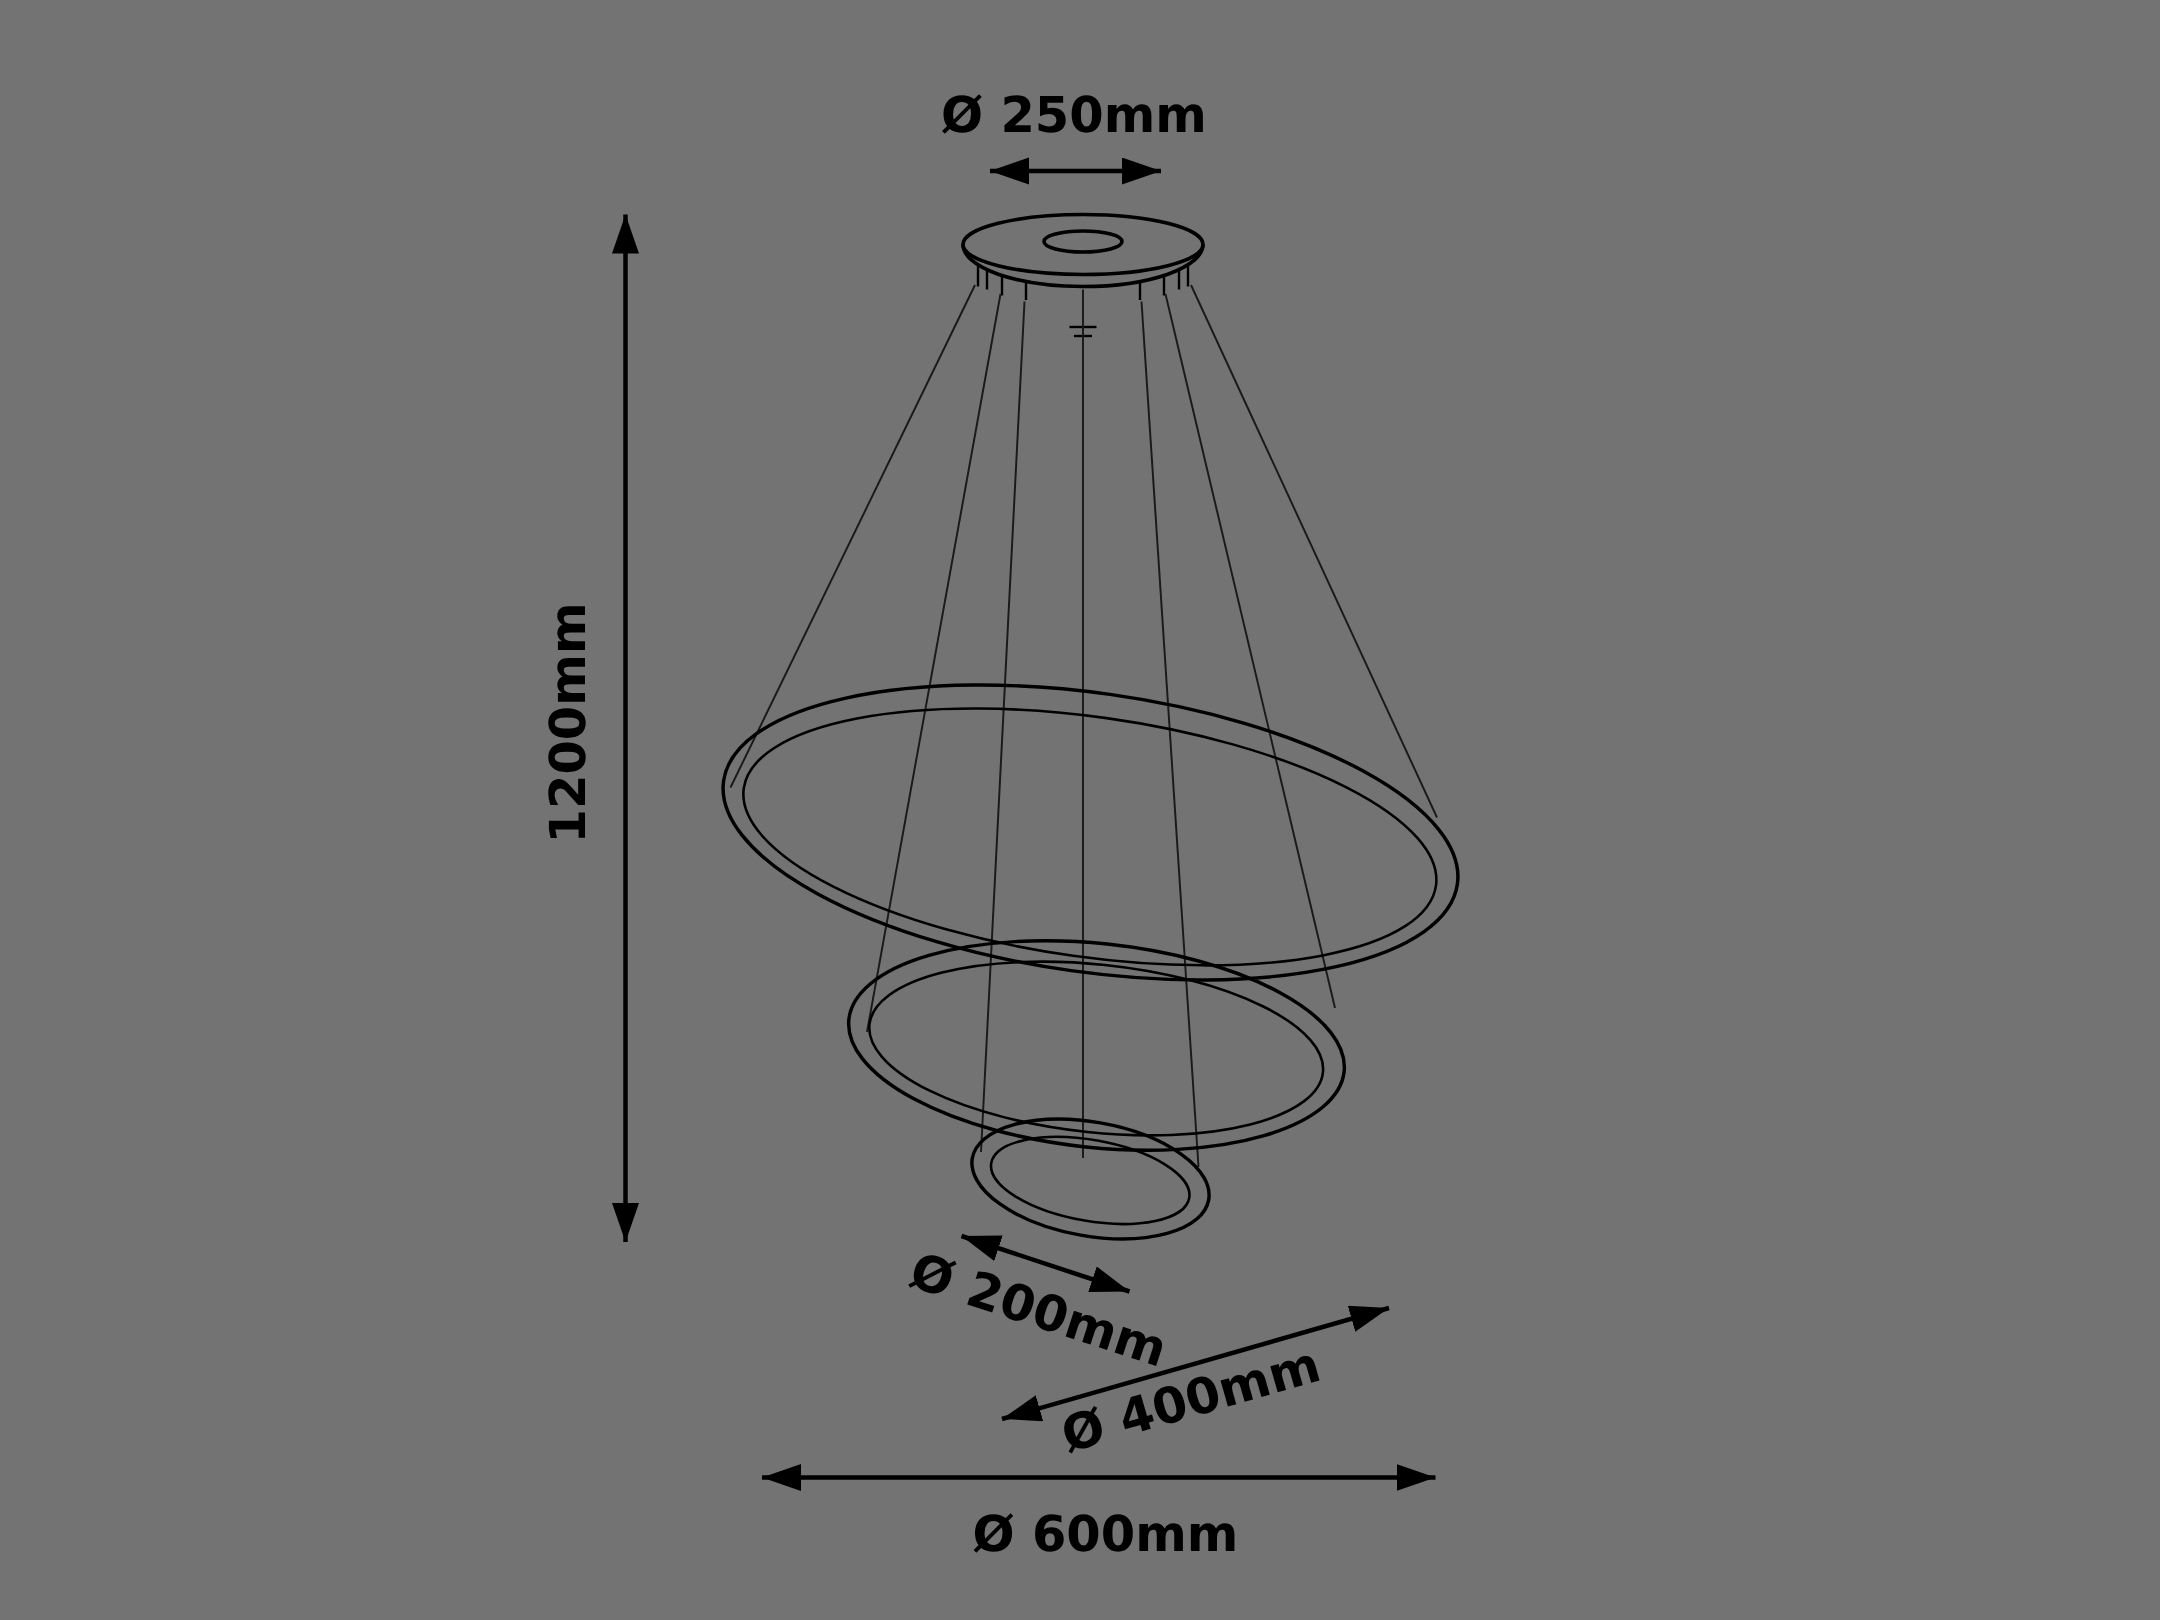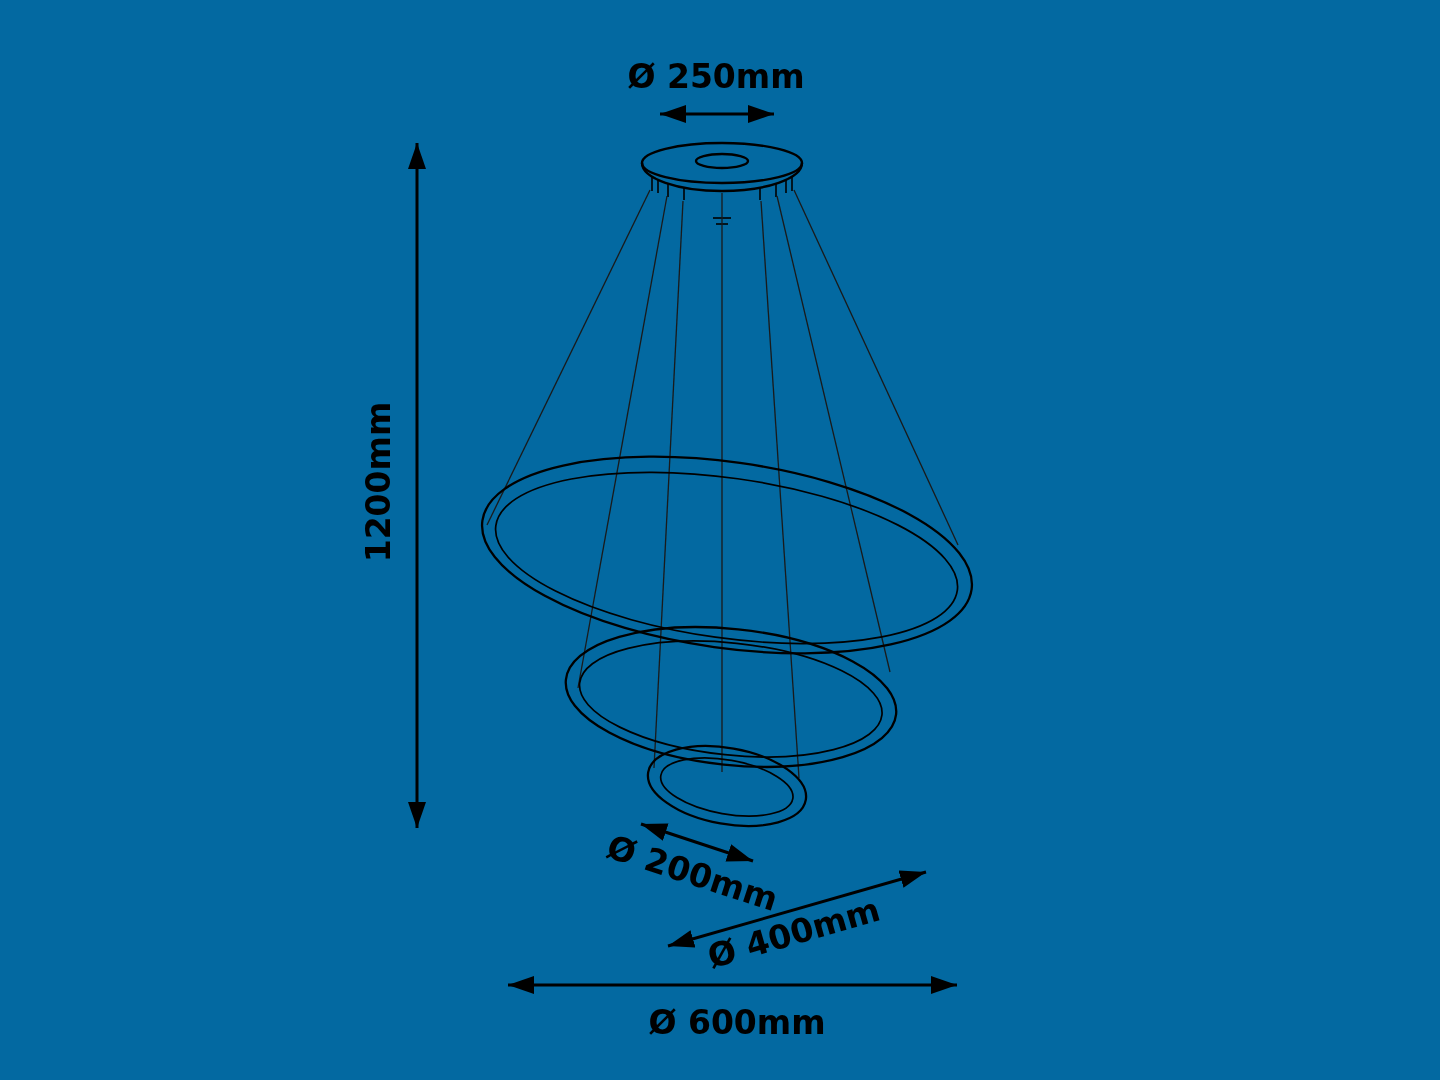--- a/index.html
+++ b/index.html
@@ -8,21 +8,21 @@
     background: #ffffff;
     width: 1440px;
     height: 1080px;
     overflow: hidden;
     font-family: "DejaVu Sans", "Liberation Sans", sans-serif;
   }
   #stage {
     width: 1440px;
     height: 1080px;
     position: relative;
-    background: #0369a1;
+    background: #737373;
   }
   svg { display: block; }
   .dim-line {
     stroke: #000;
     stroke-width: 3;
     fill: none;
   }
   .dim-text {
     fill: #000;
     font-weight: bold;

